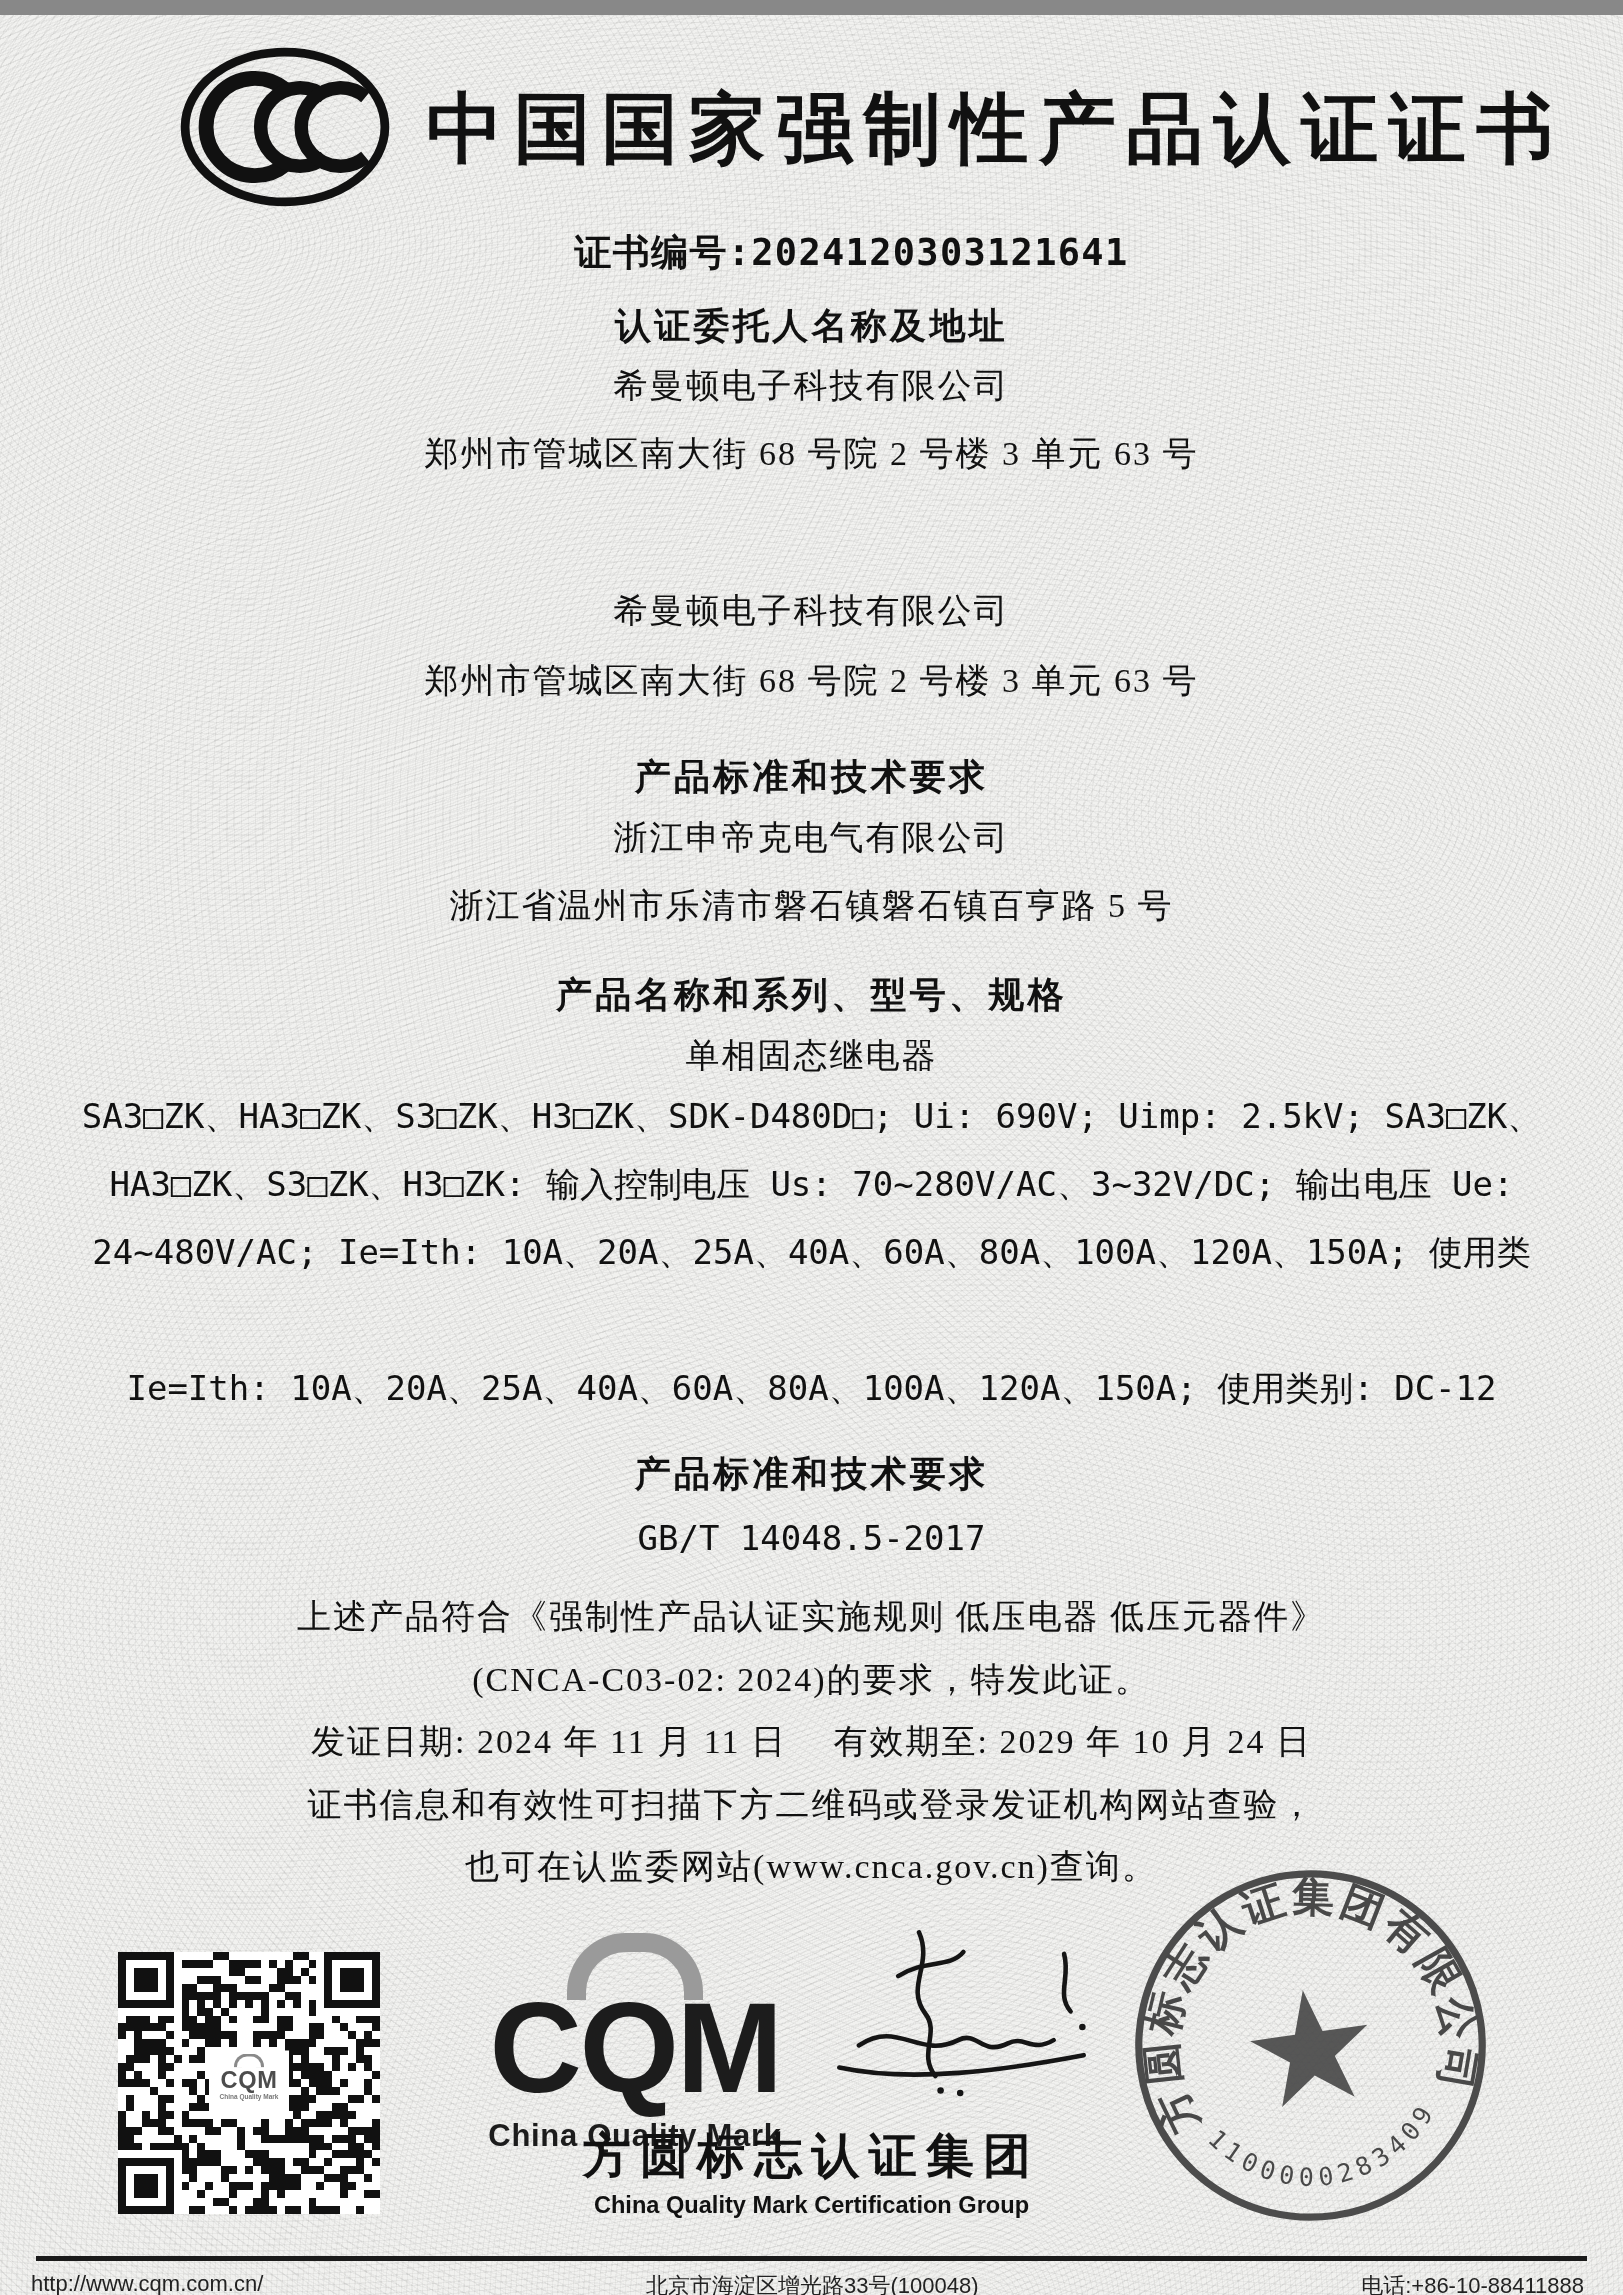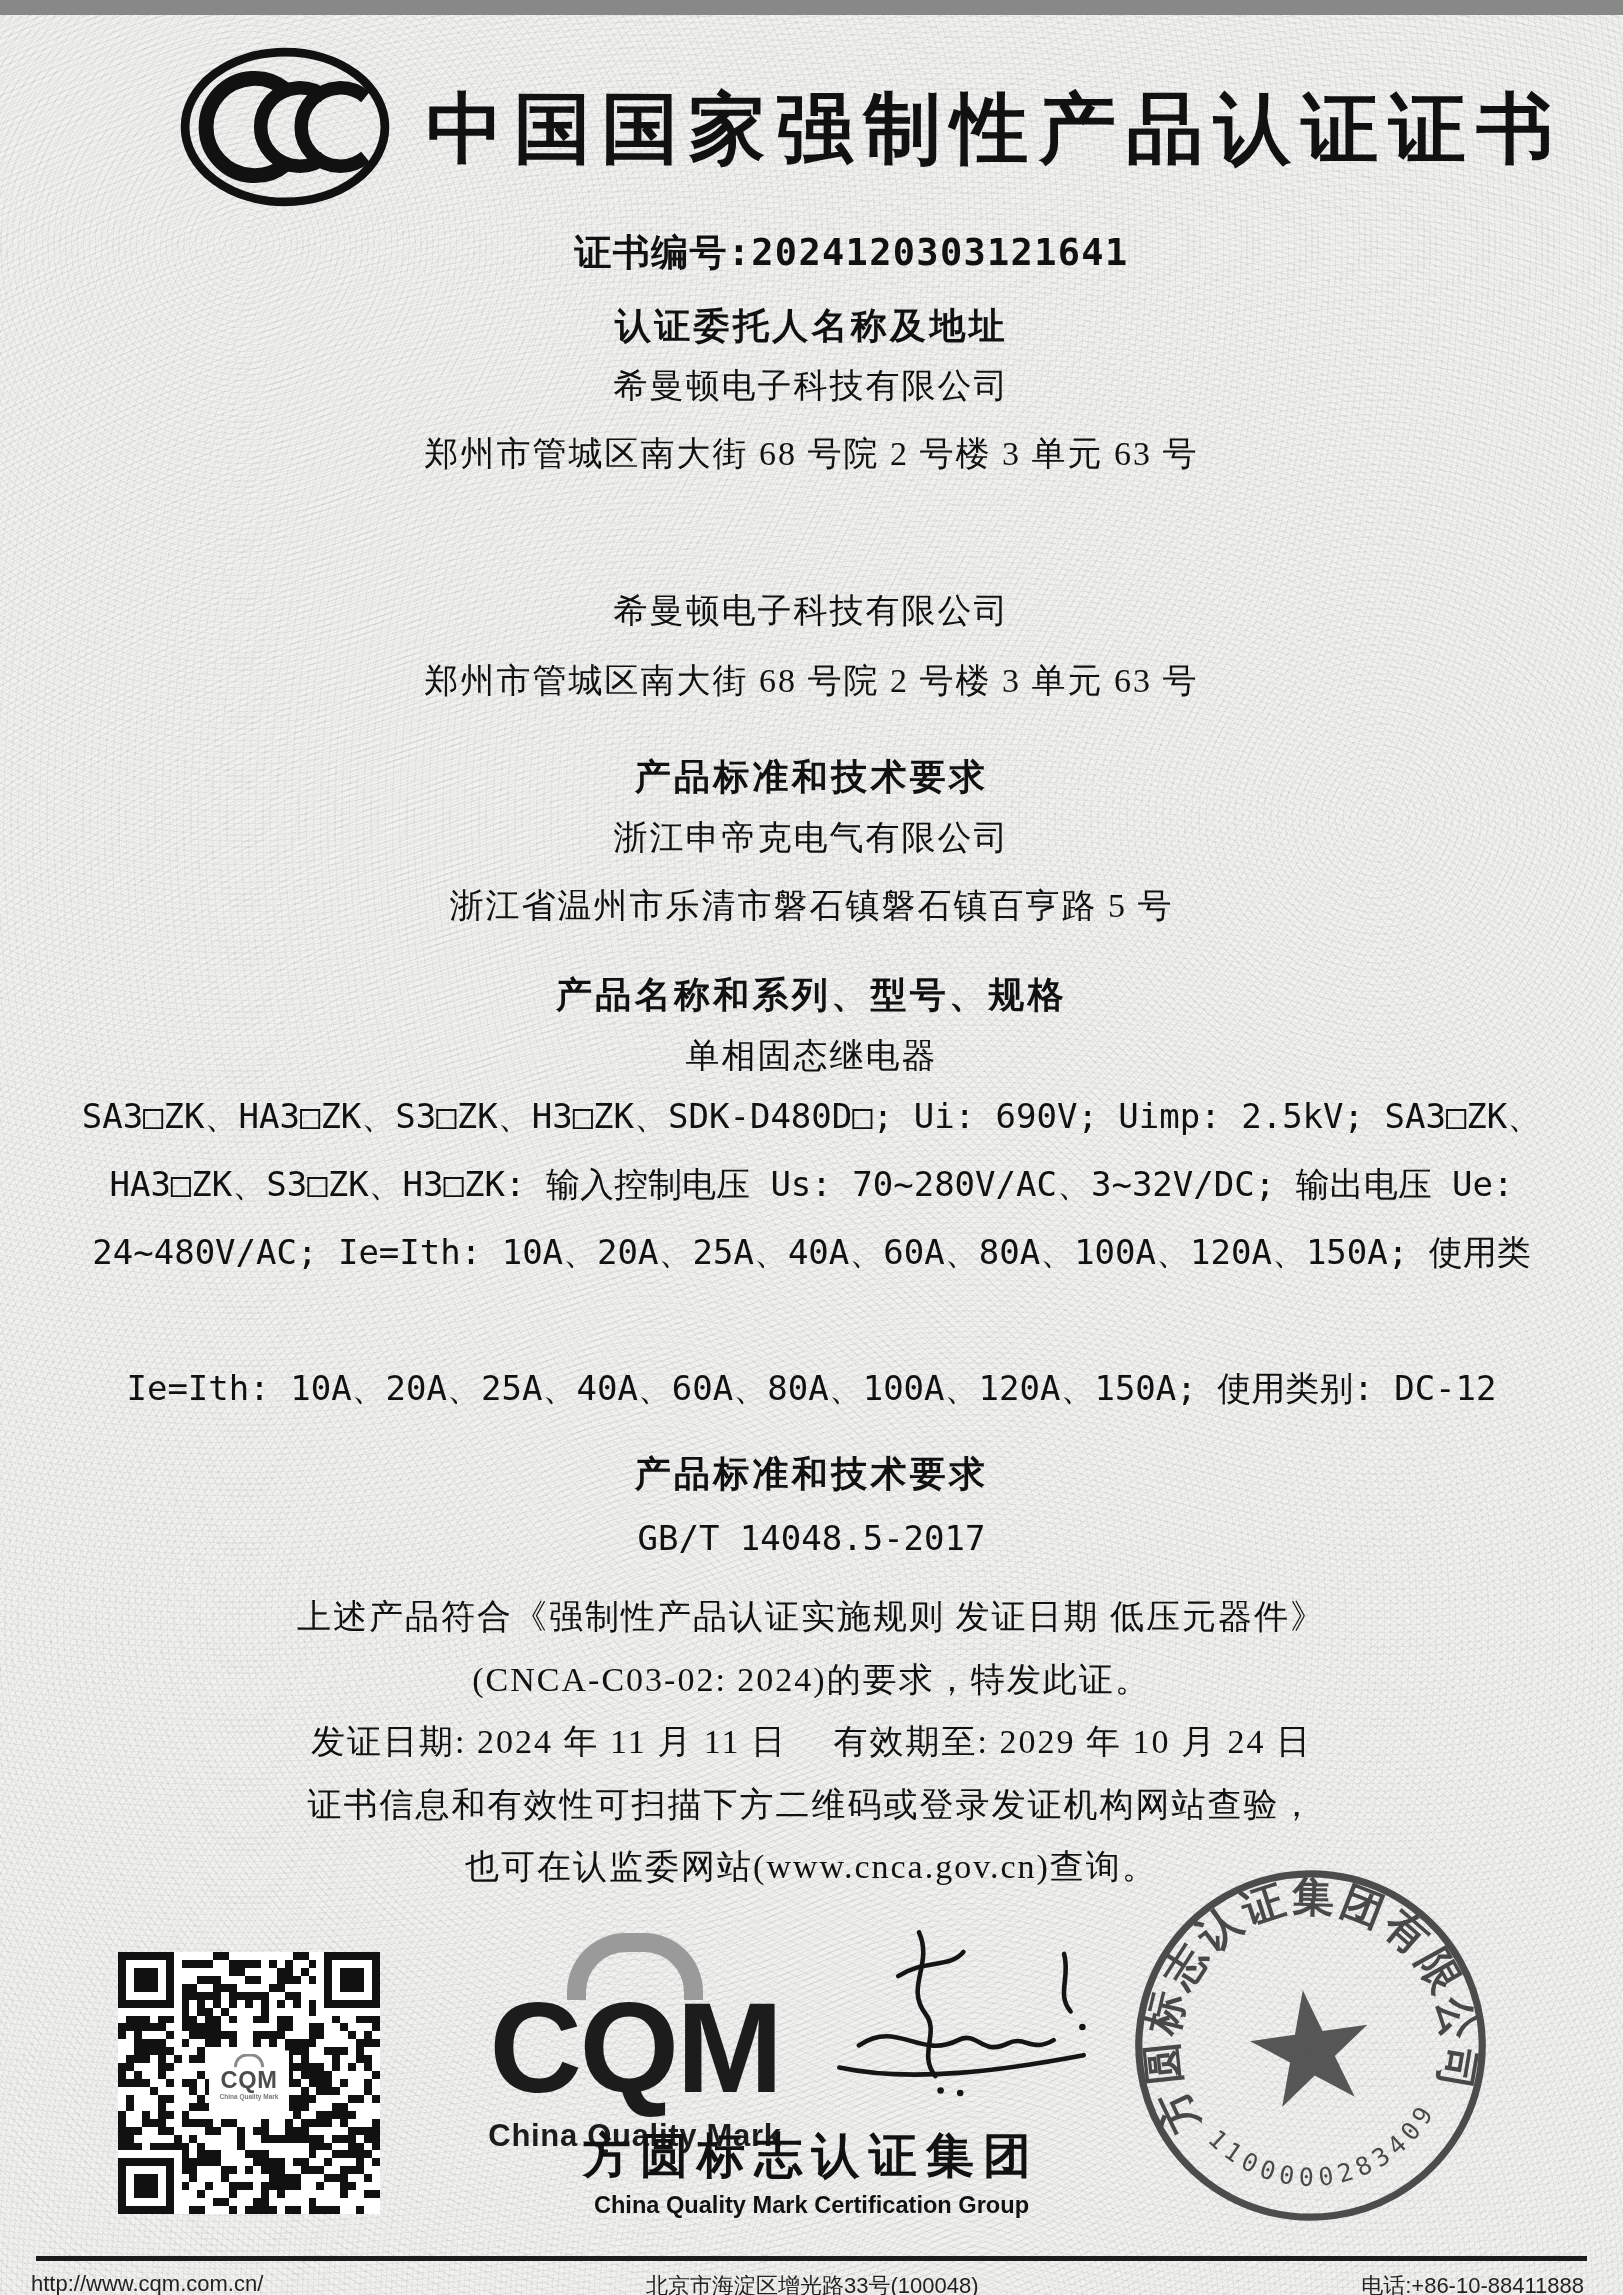--- a/index.html
+++ b/index.html
@@ -87,21 +87,21 @@
   <div class="cl body-line" style="top:1018px">单相固态继电器</div>
 
   <div class="cl spec" style="top:1079px">SA3□ZK、HA3□ZK、S3□ZK、H3□ZK、SDK-D480D□; Ui: 690V; Uimp: 2.5kV; SA3□ZK、</div>
   <div class="cl spec" style="top:1147px">HA3□ZK、S3□ZK、H3□ZK: 输入控制电压 Us: 70~280V/AC、3~32V/DC; 输出电压 Ue:</div>
   <div class="cl spec" style="top:1215px">24~480V/AC; Ie=Ith: 10A、20A、25A、40A、60A、80A、100A、120A、150A; 使用类</div>
   <div class="cl spec" style="top:1351px">Ie=Ith: 10A、20A、25A、40A、60A、80A、100A、120A、150A; 使用类别: DC-12</div>
 
   <div class="cl heading" style="top:1435px">产品标准和技术要求</div>
   <div class="cl spec" style="top:1503px">GB/T 14048.5-2017</div>
 
-  <div class="cl body-line" style="top:1579px">上述产品符合《强制性产品认证实施规则 发证日期 低压元器件》</div>
+  <div class="cl body-line" style="top:1579px">上述产品符合《强制性产品认证实施规则 低压电器 低压元器件》</div>
   <div class="cl body-line" style="top:1642px">(CNCA-C03-02: 2024)的要求，特发此证。</div>
 
   <div class="cl body-line" style="top:1704px">
     <span>发证日期: 2024 年 11 月 11 日</span>
     <span style="margin-left:36px">有效期至: 2029 年 10 月 24 日</span>
   </div>
 
   <div class="cl body-line" style="top:1767px">证书信息和有效性可扫描下方二维码或登录发证机构网站查验，</div>
   <div class="cl body-line" style="top:1829px">也可在认监委网站(www.cnca.gov.cn)查询。</div>
 

